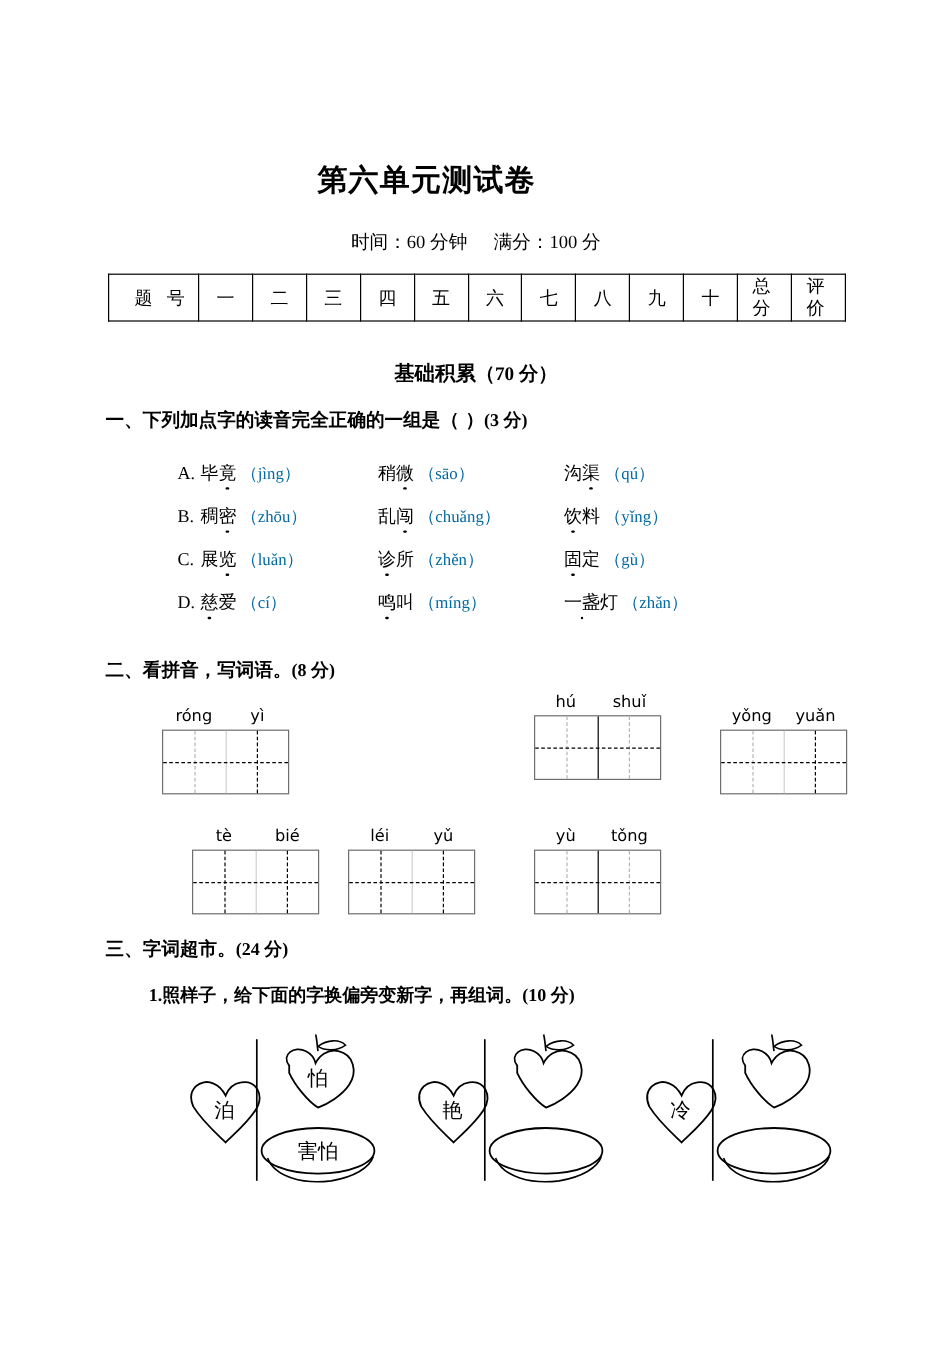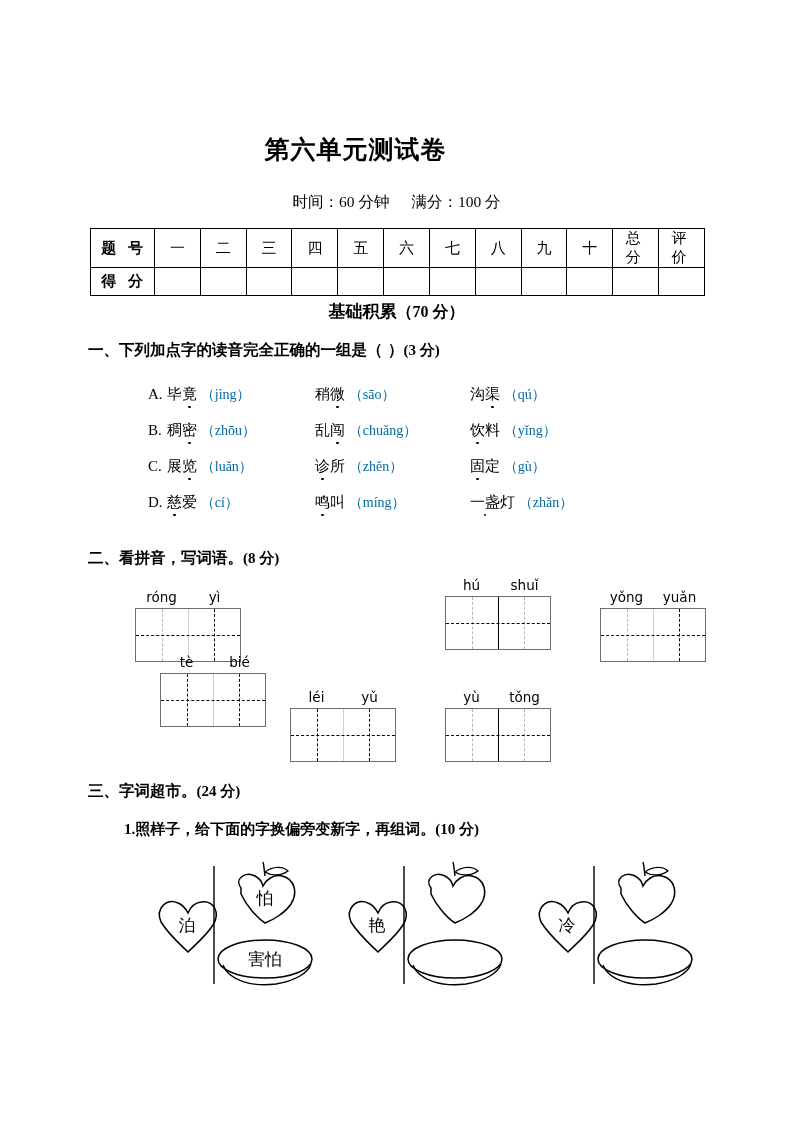--- a/index.html
+++ b/index.html
@@ -59,22 +59,21 @@
     font-size: 15px;
     font-family: "Liberation Serif", serif;
     padding: 0;
   }
   .score-table tr.row-scores td {
     height: 27px;
   }
   .score-table td.lbl {
     width: 60px;
     letter-spacing: 4px;
-    padding-left: 3px;
-    font-weight: bold;
+    padding-left: 14px;
   }
   .score-table td.faint-div {
     border-left-color: #c9c9c9;
   }
   .score-table td.wide { letter-spacing: 5px; }
 
   
   .section-banner {
     position: absolute;
     left: 0;
@@ -240,35 +239,20 @@
         <td class="faint-div">四</td>
         <td>五</td>
         <td>六</td>
         <td>七</td>
         <td class="faint-div">八</td>
         <td>九</td>
         <td>十</td>
         <td class="wide">总 分</td>
         <td class="wide">评 价</td>
       </tr>
-      <tr class="row-scores">
-        <td class="lbl">得 分</td>
-        <td></td>
-        <td class="faint-div"></td>
-        <td></td>
-        <td class="faint-div"></td>
-        <td></td>
-        <td></td>
-        <td></td>
-        <td class="faint-div"></td>
-        <td></td>
-        <td></td>
-        <td></td>
-        <td></td>
-      </tr>
     </tbody>
   </table>
 
   <div class="section-banner" style="top:300px;">
     <span>基础积累</span><span class="pts">（70 分）</span>
   </div>
 
   <div class="q-head" style="left:88px; top:340px;">
     <span>一、下列加点字的读音完全正确的一组是（     ）</span><span class="pts">(3 分)</span>
   </div>
@@ -314,21 +298,21 @@
   <div class="grid-group" style="left:600px; top:589px;">
     <div class="grid-pinyin"><span>yǒng</span><span>yuǎn</span></div>
     <div class="tzg">
         <div class="vmid"></div>
         <div class="vq q1 faint"></div>
         <div class="vq q3"></div>
         <div class="hmid"></div>
       </div>
   </div>
 
-  <div class="grid-group" style="left:135px; top:654px;padding-left:25px;">
+  <div class="grid-group" style="left:135px; top:689px;padding-left:25px;">
     <div class="grid-pinyin"><span>tè</span><span>bié</span></div>
     <div class="tzg">
         <div class="vmid"></div>
         <div class="vq q1"></div>
         <div class="vq q3"></div>
         <div class="hmid"></div>
       </div>
   </div>
   <div class="grid-group" style="left:290px; top:689px;">
     <div class="grid-pinyin"><span>léi</span><span>yǔ</span></div>

